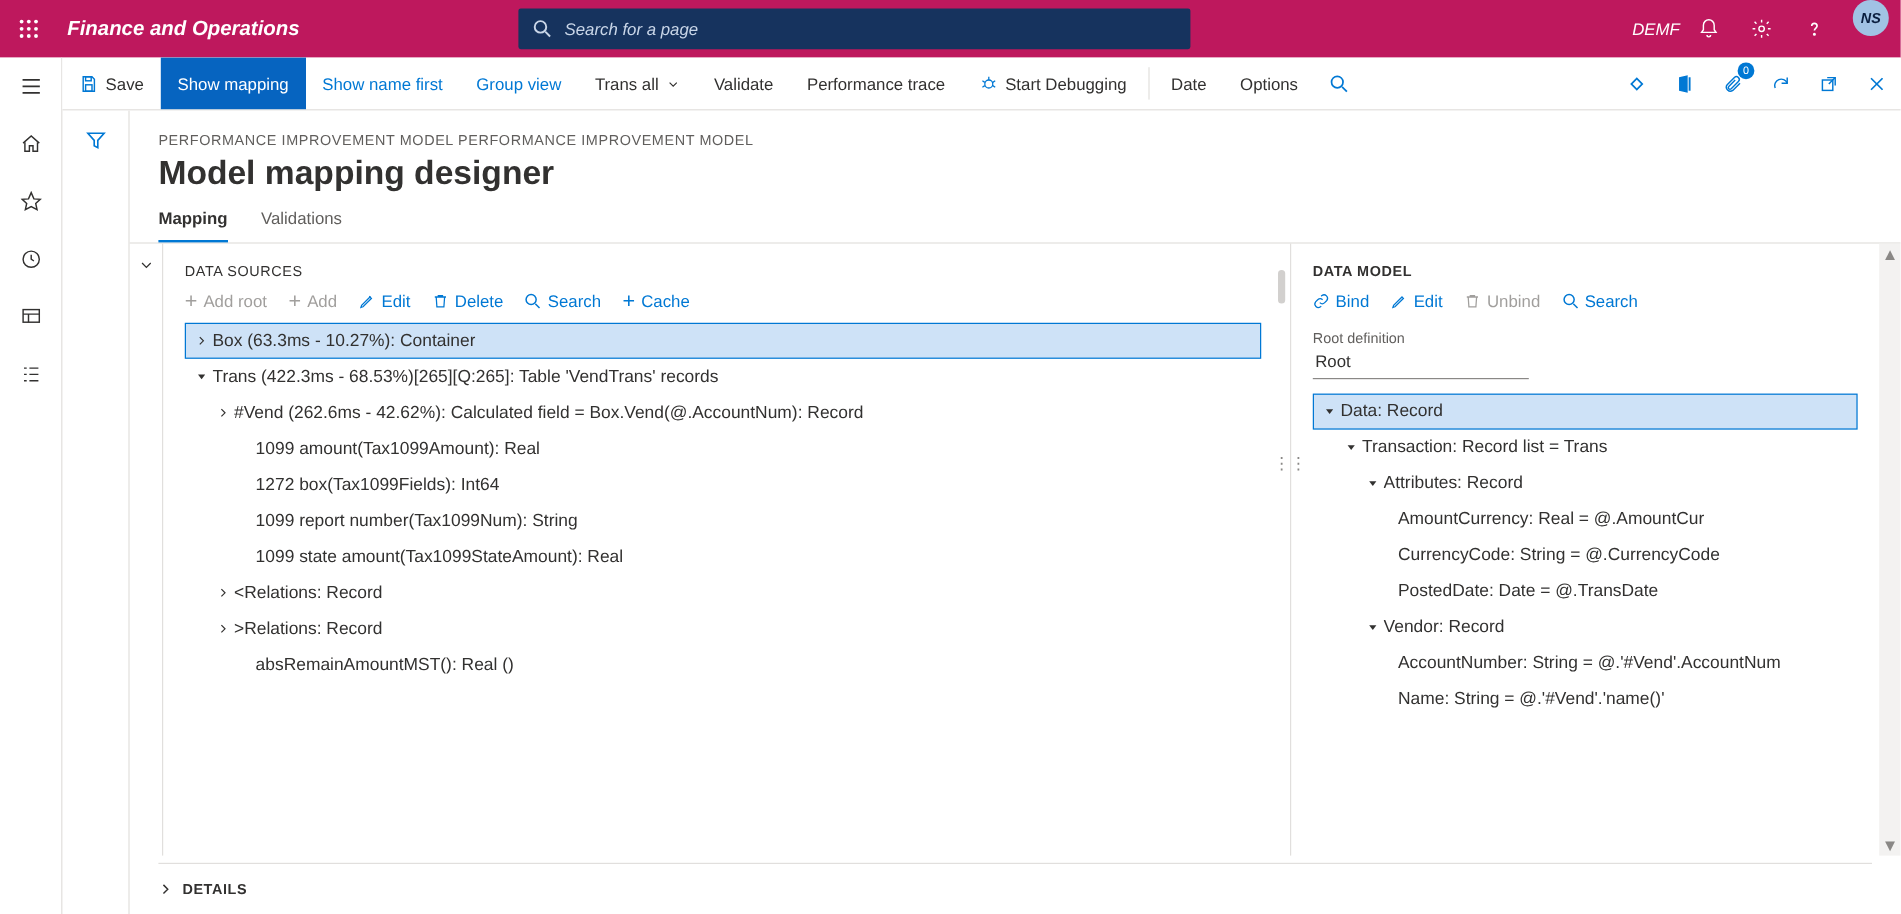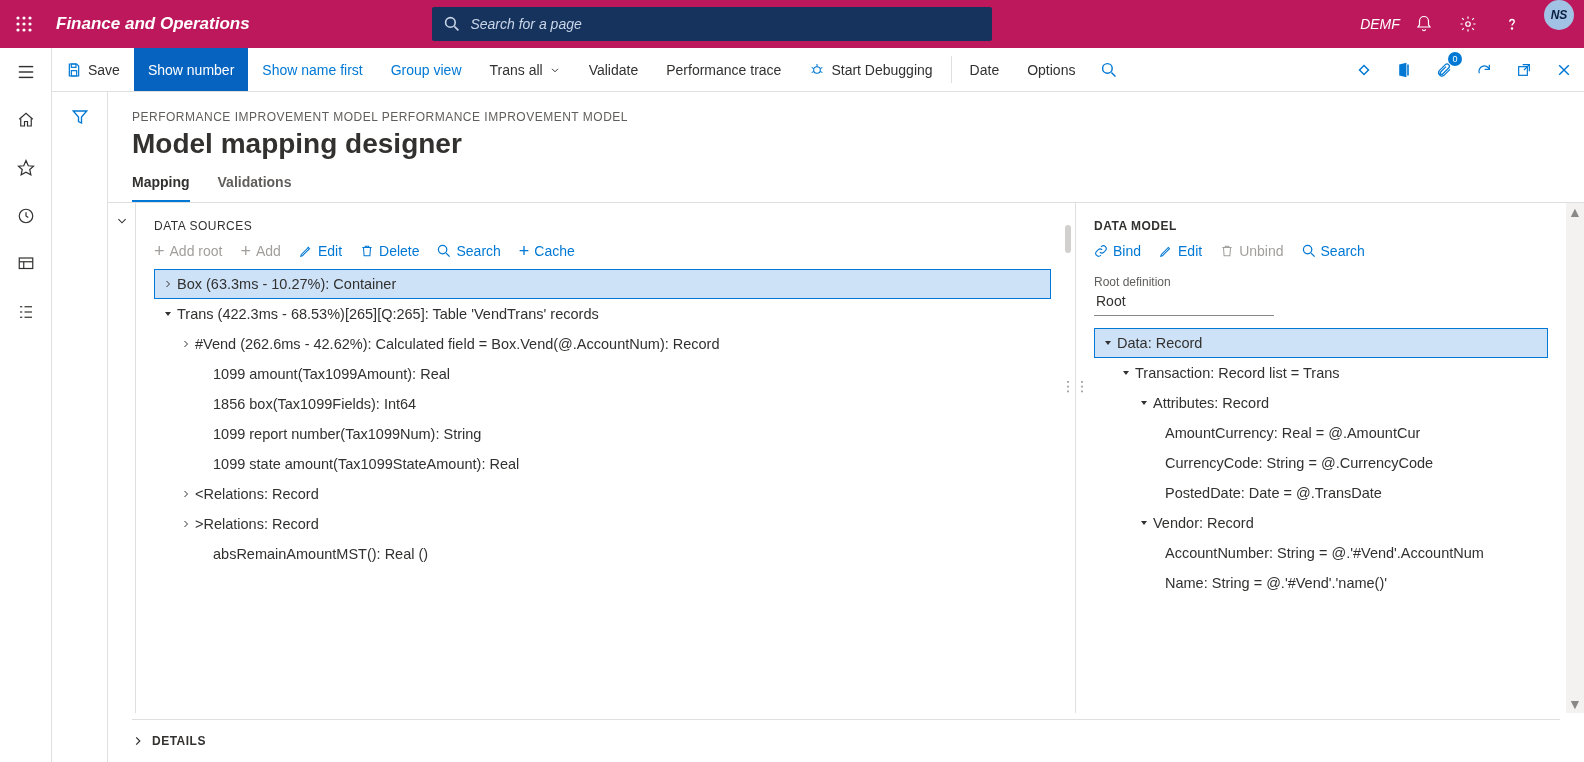--- a/index.html
+++ b/index.html
@@ -39,21 +39,21 @@
   .content-wrapper { flex:1; display:flex; min-height:0; overflow:hidden;}
   .filter-rail { width:56px; border-right:1px solid #e1dfdd; display:flex; justify-content:center; padding-top:16px; }
   .filter-rail svg { color:#0078d4; }
 
   .content { flex:1; display:flex; flex-direction:column; min-width:0; position:relative;}
   .page-header { padding: 18px 24px 0 24px; }
   .page-header .breadcrumb { font-size:12px; color:#605e5c; letter-spacing:.5px; }
   .page-header h1 { font-size:28px; font-weight:600; margin-top:4px; }
 
   .tabs-row { display:flex; gap:28px; padding: 14px 24px 0 24px; border-bottom:1px solid #e1dfdd; }
-  .tab { padding-bottom:10px; cursor:pointer; color:#605e5c;font-weight:bold; }
+  .tab { padding-bottom:10px; cursor:pointer; color:#605e5c; }
   .tab.active { color:#323130; font-weight:600; border-bottom:2px solid #0078d4; }
 
   .panes { flex:1; display:flex; min-height:0; }
   .pane-left-stub { width:28px; display:flex; justify-content:center; padding-top:12px; border-right:1px solid #e1dfdd; cursor:pointer; }
   .pane-left-stub svg { transform:rotate(90deg); color:#323130; }
 
   .ds-pane { flex:1; min-width:0; padding:16px 24px 8px 18px; border-right:1px solid #e1dfdd; display:flex; flex-direction:column; position:relative;}
   .section-title { font-size:12px; font-weight:400; letter-spacing:.5px; margin-bottom:6px; }
   .action-row { display:flex; align-items:center; gap:18px; padding:4px 0 10px 0; }
   .action-row .act { display:flex; align-items:center; gap:5px; color:#0078d4; cursor:pointer; }
@@ -186,21 +186,21 @@
 
     <div class="toolbar">
       <div class="tbtn save">
         <svg width="16" height="16" viewBox="0 0 24 24" fill="none" stroke="#0078d4" stroke-width="1.8">
             <path d="M5 3h11l3 3v15H5z"></path>
             <rect x="8" y="3" width="7" height="5"></rect>
             <rect x="8" y="13" width="8" height="8"></rect>
           </svg>
         <span>Save</span>
       </div>
-      <div class="tbtn active">Show number</div>
+      <div class="tbtn active">Show mapping</div>
       <div class="tbtn">Show name first</div>
       <div class="tbtn">Group view</div>
       <div class="tbtn plain">
         <span>Trans all</span>
         <svg width="12" height="12" viewBox="0 0 20 20" fill="none" stroke="#323130" stroke-width="1.6" style="margin-left:6px;">
             <polyline points="5 8 10 13 15 8"></polyline>
           </svg>
       </div>
       <div class="tbtn plain">Validate</div>
       <div class="tbtn plain">Performance trace</div>
@@ -352,21 +352,21 @@
                     </svg>
                   </span>
                 <span class="label">#Vend (262.6ms - 42.62%): Calculated field = Box.Vend(@.AccountNum): Record</span>
               </div>
               <div class="tree-node" style="padding-left:40px">
                   <span class="caret"></span>
                   <span class="label">1099 amount(Tax1099Amount): Real</span>
                 </div>
               <div class="tree-node" style="padding-left:40px">
                   <span class="caret"></span>
-                  <span class="label">1856 box(Tax1099Fields): Int64</span>
+                  <span class="label">1272 box(Tax1099Fields): Int64</span>
                 </div>
               <div class="tree-node" style="padding-left:40px">
                   <span class="caret"></span>
                   <span class="label">1099 report number(Tax1099Num): String</span>
                 </div>
               <div class="tree-node" style="padding-left:40px">
                   <span class="caret"></span>
                   <span class="label">1099 state amount(Tax1099StateAmount): Real</span>
                 </div>
               <div class="tree-node" style="padding-left:22px">

